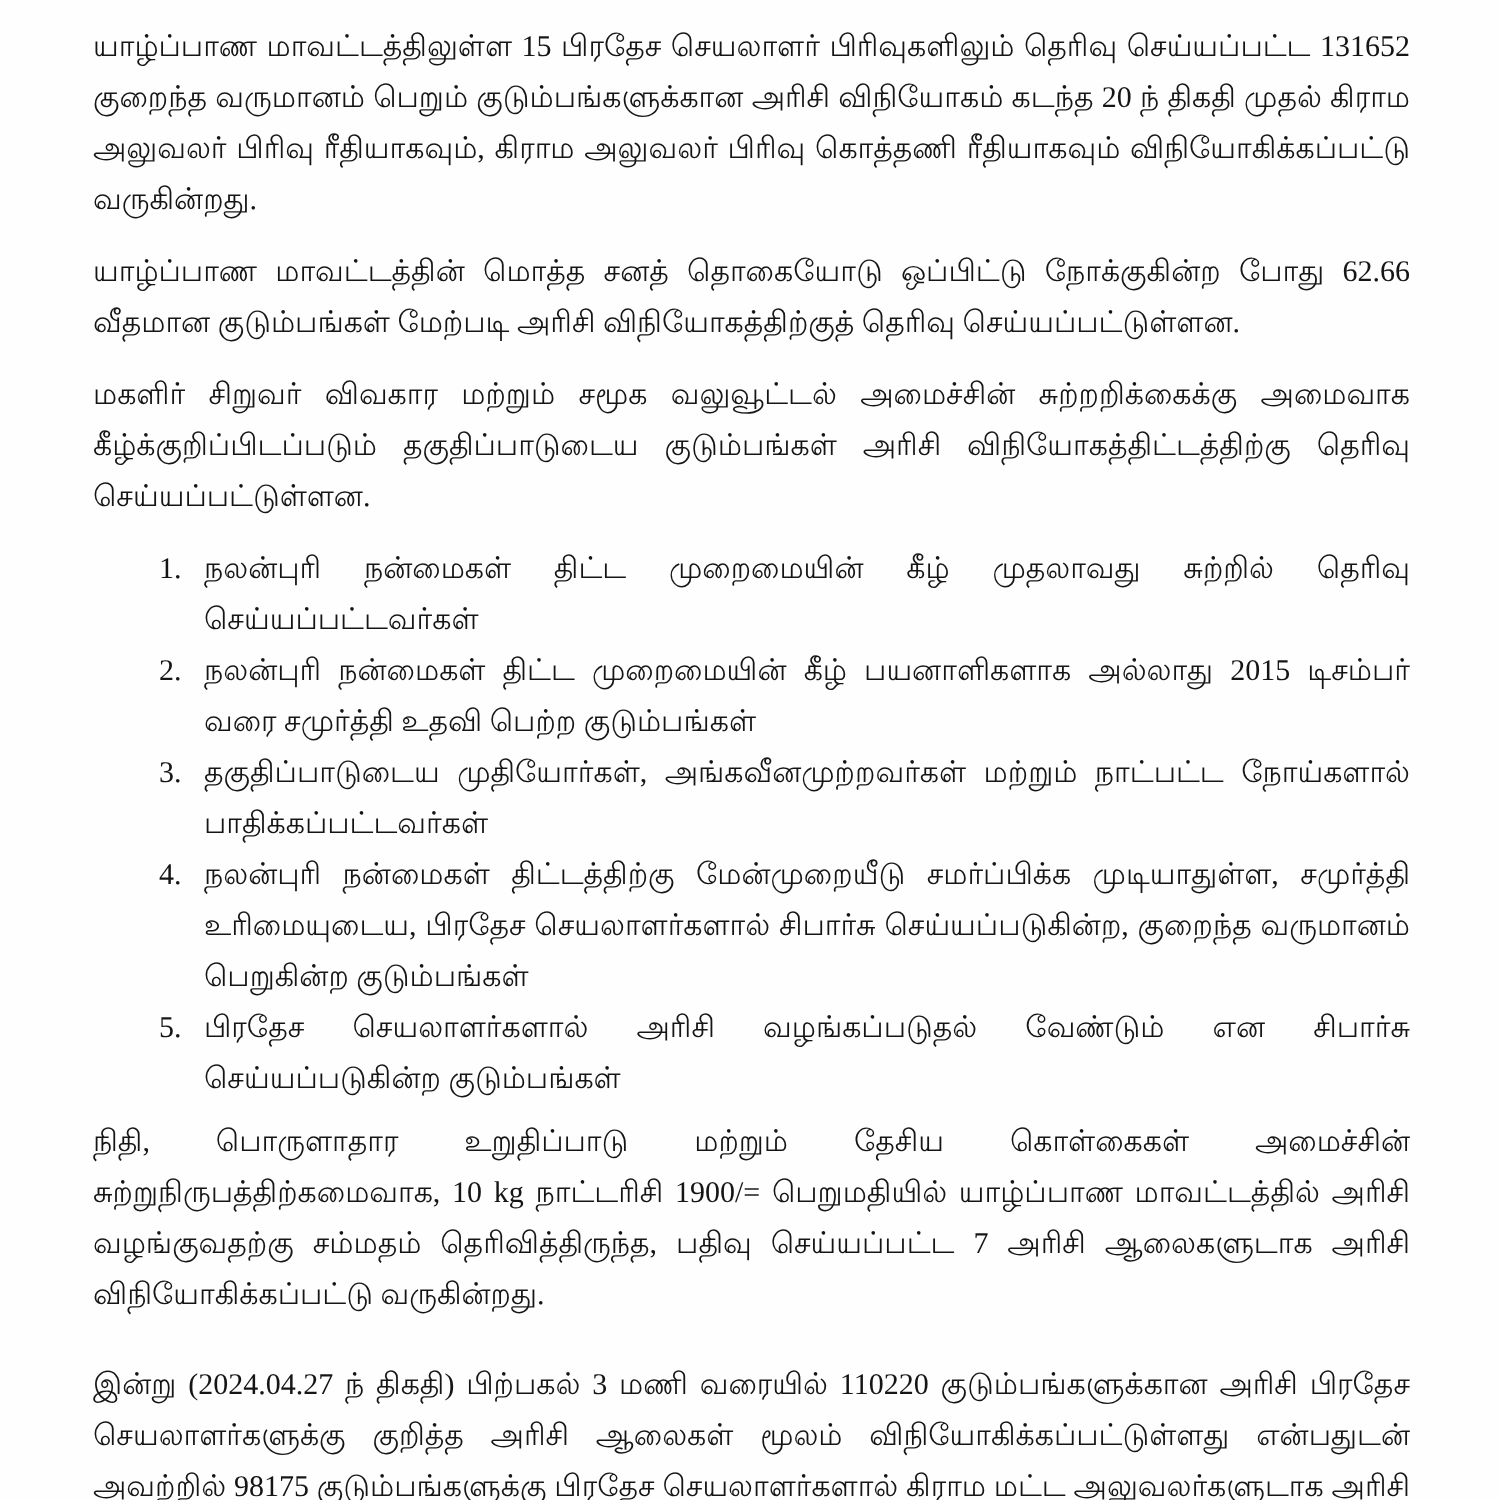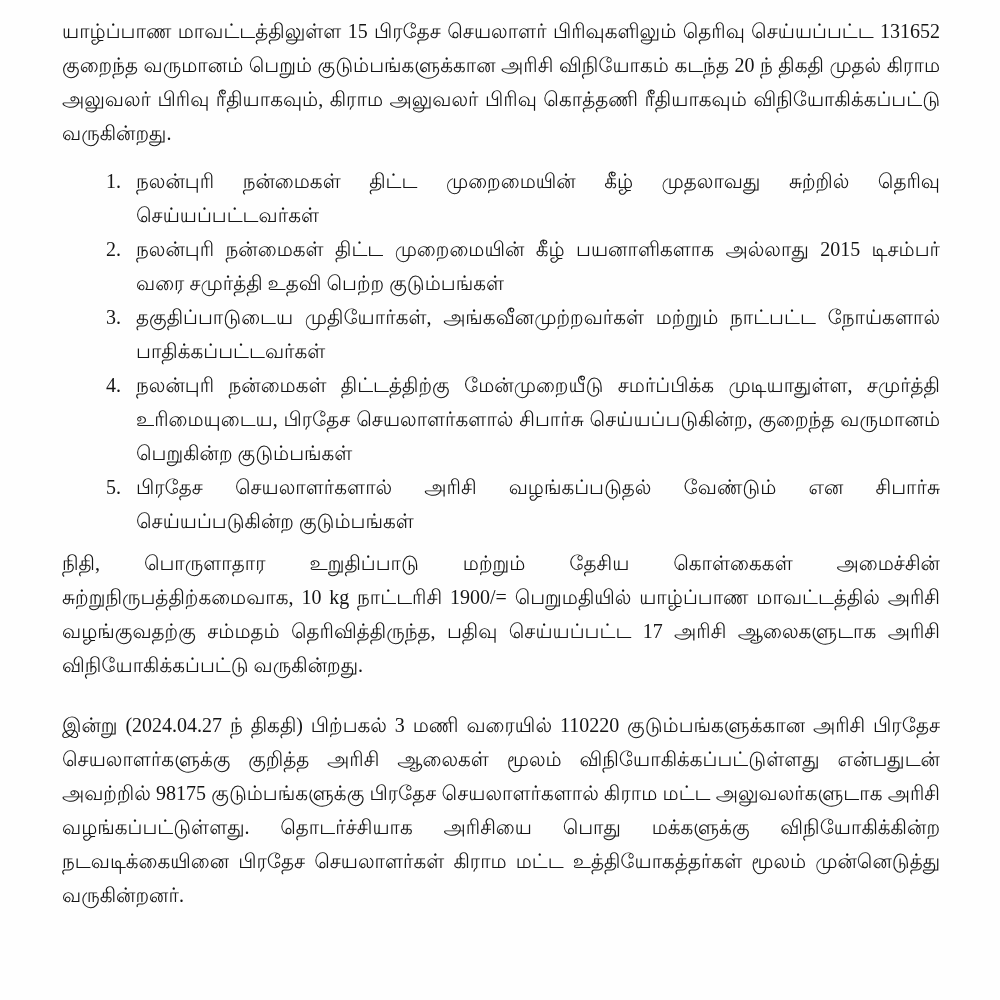--- a/index.html
+++ b/index.html
@@ -47,21 +47,23 @@
     white-space: nowrap;
   }
 </style>
 </head>
 <body>
 
 <div class="page">
 
   <p class="para">யாழ்ப்பாண மாவட்டத்திலுள்ள 15 பிரதேச செயலாளர் பிரிவுகளிலும் தெரிவு செய்யப்பட்ட 131652 குறைந்த வருமானம் பெறும் குடும்பங்களுக்கான அரிசி விநியோகம் கடந்த 20 ந் திகதி முதல் கிராம அலுவலர் பிரிவு ரீதியாகவும், கிராம அலுவலர் பிரிவு கொத்தணி ரீதியாகவும் விநியோகிக்கப்பட்டு வருகின்றது.</p>
 
+  <p class="para">யாழ்ப்பாண மாவட்டத்தின் மொத்த சனத் தொகையோடு ஒப்பிட்டு நோக்குகின்ற போது 62.66 வீதமான குடும்பங்கள் மேற்படி அரிசி விநியோகத்திற்குத் தெரிவு செய்யப்பட்டுள்ளன.</p>
 
+  <p class="para">மகளிர் சிறுவர் விவகார மற்றும் சமூக வலுவூட்டல் அமைச்சின் சுற்றறிக்கைக்கு அமைவாக கீழ்க்குறிப்பிடப்படும் தகுதிப்பாடுடைய குடும்பங்கள் அரிசி விநியோகத்திட்டத்திற்கு தெரிவு செய்யப்பட்டுள்ளன.</p>
 
   <ol class="eligibility-list">
     <li class="list-item">
       <span class="num">1.</span>
       <span class="txt">நலன்புரி நன்மைகள் திட்ட முறைமையின் கீழ் முதலாவது சுற்றில் தெரிவு செய்யப்பட்டவர்கள்</span>
     </li>
     <li class="list-item">
       <span class="num">2.</span>
       <span class="txt">நலன்புரி நன்மைகள் திட்ட முறைமையின் கீழ் பயனாளிகளாக அல்லாது 2015 டிசம்பர் வரை சமுர்த்தி உதவி பெற்ற குடும்பங்கள்</span>
     </li>
@@ -72,17 +74,17 @@
     <li class="list-item">
       <span class="num">4.</span>
       <span class="txt">நலன்புரி நன்மைகள் திட்டத்திற்கு மேன்முறையீடு சமர்ப்பிக்க முடியாதுள்ள, சமுர்த்தி உரிமையுடைய, பிரதேச செயலாளர்களால் சிபார்சு செய்யப்படுகின்ற, குறைந்த வருமானம் பெறுகின்ற குடும்பங்கள்</span>
     </li>
     <li class="list-item">
       <span class="num">5.</span>
       <span class="txt">பிரதேச செயலாளர்களால் அரிசி வழங்கப்படுதல் வேண்டும் என சிபார்சு செய்யப்படுகின்ற குடும்பங்கள்</span>
     </li>
   </ol>
 
-  <p class="para">நிதி, பொருளாதார உறுதிப்பாடு மற்றும் தேசிய கொள்கைகள் அமைச்சின் சுற்றுநிருபத்திற்கமைவாக, 10 kg நாட்டரிசி 1900/= பெறுமதியில் யாழ்ப்பாண மாவட்டத்தில் அரிசி வழங்குவதற்கு சம்மதம் தெரிவித்திருந்த, பதிவு செய்யப்பட்ட 17 அரிசி ஆலைகளுடாக அரிசி விநியோகிக்கப்பட்டு வருகின்றது.</p>
+  <p class="para">நிதி, பொருளாதார உறுதிப்பாடு மற்றும் தேசிய கொள்கைகள் அமைச்சின் சுற்றுநிருபத்திற்கமைவாக, 10 kg நாட்டரிசி 1900/= பெறுமதியில் யாழ்ப்பாண மாவட்டத்தில் அரிசி வழங்குவதற்கு சம்மதம் தெரிவித்திருந்த, பதிவு செய்யப்பட்ட 7 அரிசி ஆலைகளுடாக அரிசி விநியோகிக்கப்பட்டு வருகின்றது.</p>
 
   <p class="para last-block">இன்று (2024.04.27 ந் திகதி) பிற்பகல் 3 மணி வரையில் 110220 குடும்பங்களுக்கான அரிசி பிரதேச செயலாளர்களுக்கு குறித்த அரிசி ஆலைகள் மூலம் விநியோகிக்கப்பட்டுள்ளது என்பதுடன் அவற்றில் 98175 குடும்பங்களுக்கு பிரதேச செயலாளர்களால் கிராம மட்ட அலுவலர்களுடாக அரிசி வழங்கப்பட்டுள்ளது. தொடர்ச்சியாக அரிசியை பொது மக்களுக்கு விநியோகிக்கின்ற நடவடிக்கையினை பிரதேச செயலாளர்கள் கிராம மட்ட உத்தியோகத்தர்கள் மூலம் முன்னெடுத்து வருகின்றனர்.</p>
 
 </div>
 
 </body></html>

